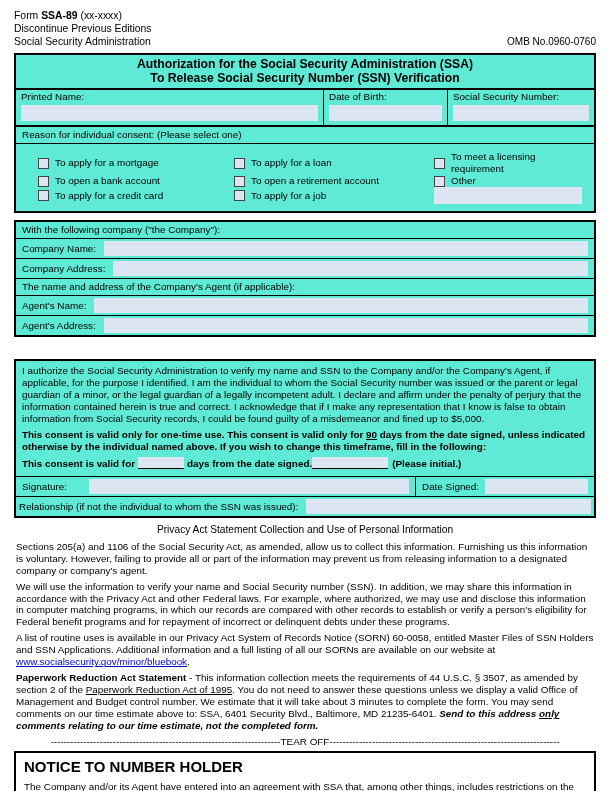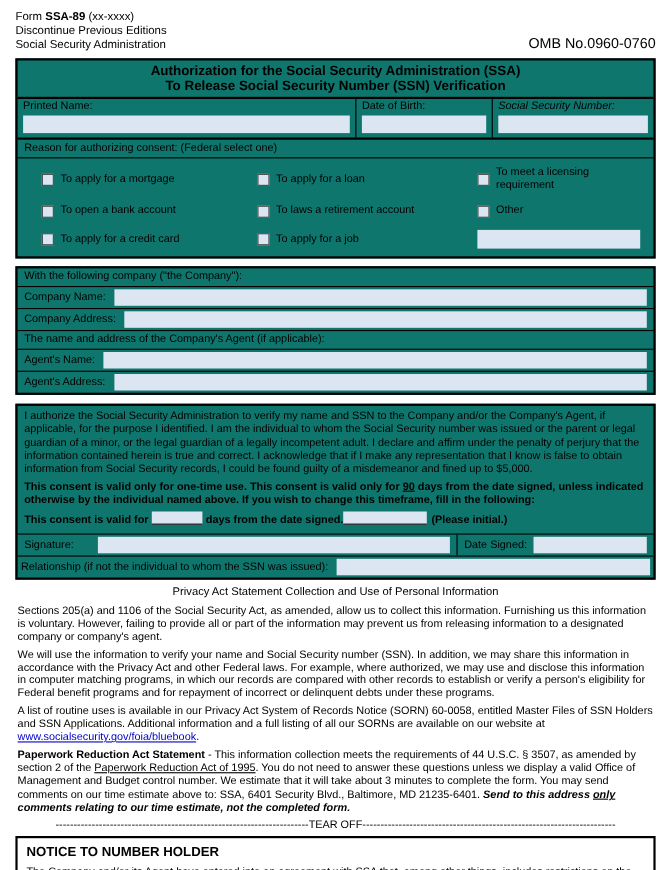--- a/index.html
+++ b/index.html
@@ -17,42 +17,42 @@
     padding:10px 14px 4px;
   }
   .bold{font-weight:bold;}
   .ital{font-style:italic;}
   .und{text-decoration:underline;}
   .link{color:var(--link);text-decoration:underline;cursor:pointer;}
 
   
   .hdr{display:flex;justify-content:space-between;align-items:flex-end;margin-bottom:4px;}
   .hdr-left div{font-size:10.4px;line-height:1.24;}
-  .omb{font-size:13px;padding-bottom:1px;}
-
-  
-  .box{border:2px solid var(--line);background:#0f766e;}
+  .omb{font-size:10px;padding-bottom:1px;}
+
+  
+  .box{border:2px solid var(--line);background:#5eead4;}
   .box2{margin-top:7px;}
-  .box3{margin-top:8px;}
+  .box3{margin-top:22px;}
 
   
   .title{font-weight:bold;font-size:12.2px;line-height:1.18;text-align:center;padding:2px 4px 3px;border-bottom:2px solid var(--line);}
 
   
   .id-row{display:flex;border-bottom:2px solid var(--line);}
   .id-cell{padding:1px 5px 4px;}
   .id-cell .flbl{margin-bottom:2px;}
   .finput{background:var(--field-bg);height:16px;}
   .c-name{width:308px;border-right:1px solid var(--line);}
   .c-dob{width:124px;border-right:1px solid var(--line);}
-  .c-ssn{flex:1;font-style:italic;}
+  .c-ssn{flex:1;}
 
   
   .reason-lbl{padding:2px 6px;border-bottom:1px solid var(--line);}
-  .cb-grid{display:grid;grid-template-columns:196px 200px 1fr;row-gap:11px;padding:7px 12px 7px 22px;align-items:center;}
+  .cb-grid{display:grid;grid-template-columns:196px 200px 1fr;padding:7px 12px 7px 22px;align-items:center;}
   .cb-item{display:flex;align-items:center;gap:6px;}
   .cb{width:11px;height:11px;border:1px solid #444;background:var(--field-bg);flex:0 0 auto;}
   .other-input{height:17px;background:var(--field-bg);width:100%;}
 
   
   .crow{display:flex;align-items:center;gap:8px;padding:2px 6px;min-height:15px;}
   .crow + .crow{border-top:1px solid var(--line);}
   .crow .finput{flex:1;height:15px;}
 
   
@@ -70,21 +70,21 @@
   .rel-row{display:flex;align-items:center;gap:8px;border-top:1px solid var(--line);padding:2px 3px;}
   .rel-row .finput{flex:1;height:15px;}
 
   
   .pa-head{font-weight:normal;text-align:center;margin-top:6px;font-size:10.2px;}
   .para{margin:4px 2px 0;}
 
   .tear{white-space:nowrap;overflow:hidden;text-align:center;margin:4px 0 3px;}
 
   .notice{border:2px solid var(--line);padding:3px 8px 6px;}
-  .notice-h{font-weight:bold;margin:2px 0 5px;font-size:12px;}
+  .notice-h{font-weight:bold;margin:2px 0 5px;font-size:15px;}
 </style>
 </head>
 <body>
 
 <div class="hdr">
   <div class="hdr-left">
     <div><span>Form </span><span class="bold">SSA-89</span><span> (xx-xxxx)</span></div>
     <div>Discontinue Previous Editions</div>
     <div>Social Security Administration</div>
   </div>
@@ -105,42 +105,42 @@
     <div class="id-cell c-dob">
       <div class="flbl">Date of Birth:</div>
       <div class="finput"></div>
     </div>
     <div class="id-cell c-ssn">
       <div class="flbl">Social Security Number:</div>
       <div class="finput"></div>
     </div>
   </div>
 
-  <div class="reason-lbl">Reason for authorizing consent: (Federal select one)</div>
+  <div class="reason-lbl">Reason for individual consent: (Please select one)</div>
 
   <div class="cb-grid">
     <div class="cb-item">
         <span class="cb"></span>
         <span>To apply for a mortgage</span>
       </div>
     <div class="cb-item">
         <span class="cb"></span>
         <span>To apply for a loan</span>
       </div>
     <div class="cb-item">
         <span class="cb"></span>
         <span>To meet a licensing requirement</span>
       </div>
     <div class="cb-item">
         <span class="cb"></span>
         <span>To open a bank account</span>
       </div>
     <div class="cb-item">
         <span class="cb"></span>
-        <span>To laws a retirement account</span>
+        <span>To open a retirement account</span>
       </div>
     <div class="cb-item">
         <span class="cb"></span>
         <span>Other</span>
       </div>
     <div class="cb-item">
         <span class="cb"></span>
         <span>To apply for a credit card</span>
       </div>
     <div class="cb-item">
@@ -198,21 +198,21 @@
 
   <div class="rel-row">
     <span>Relationship (if not the individual to whom the SSN was issued):</span>
     <div class="finput"></div>
   </div>
 </div>
 
 <div class="pa-head">Privacy Act Statement Collection and Use of Personal Information</div>
 <p class="para">Sections 205(a) and 1106 of the Social Security Act, as amended, allow us to collect this information. Furnishing us this information is voluntary. However, failing to provide all or part of the information may prevent us from releasing information to a designated company or company's agent.</p>
 <p class="para">We will use the information to verify your name and Social Security number (SSN). In addition, we may share this information in accordance with the Privacy Act and other Federal laws. For example, where authorized, we may use and disclose this information in computer matching programs, in which our records are compared with other records to establish or verify a person's eligibility for Federal benefit programs and for repayment of incorrect or delinquent debts under these programs.</p>
-<p class="para"><span>A list of routine uses is available in our Privacy Act System of Records Notice (SORN) 60-0058, entitled Master Files of SSN Holders and SSN Applications. Additional information and a full listing of all our SORNs are available on our website at </span><span class="link">www.socialsecurity.gov/foia/bluebook</span><span>.</span></p>
+<p class="para"><span>A list of routine uses is available in our Privacy Act System of Records Notice (SORN) 60-0058, entitled Master Files of SSN Holders and SSN Applications. Additional information and a full listing of all our SORNs are available on our website at </span><span class="link">www.socialsecurity.gov/minor/bluebook</span><span>.</span></p>
 
 <p class="para"><span class="bold">Paperwork Reduction Act Statement</span><span> - This information collection meets the requirements of 44 U.S.C. § 3507, as amended by section 2 of the </span><span class="und">Paperwork Reduction Act of 1995</span><span>. You do not need to answer these questions unless we display a valid Office of Management and Budget control number. We estimate that it will take about 3 minutes to complete the form. You may send comments on our time estimate above to: SSA, 6401 Security Blvd., Baltimore, MD 21235-6401. </span><span class="bold ital"><span>Send to this address </span><span class="und">only</span><span> comments relating to our time estimate, not the completed form.</span></span></p>
 
 <div class="tear"><span>----------------------------------------------------------------------</span><span>TEAR OFF</span><span>----------------------------------------------------------------------</span></div>
 
 <div class="notice">
   <div class="notice-h">NOTICE TO NUMBER HOLDER</div>
   <p><span>The Company and/or its Agent have entered into an agreement with SSA that, among other things, includes restrictions on the further use and disclosure of SSA's verification of your SSN. To view a copy of the entire model agreement, visit </span></p>
 </div>
 

